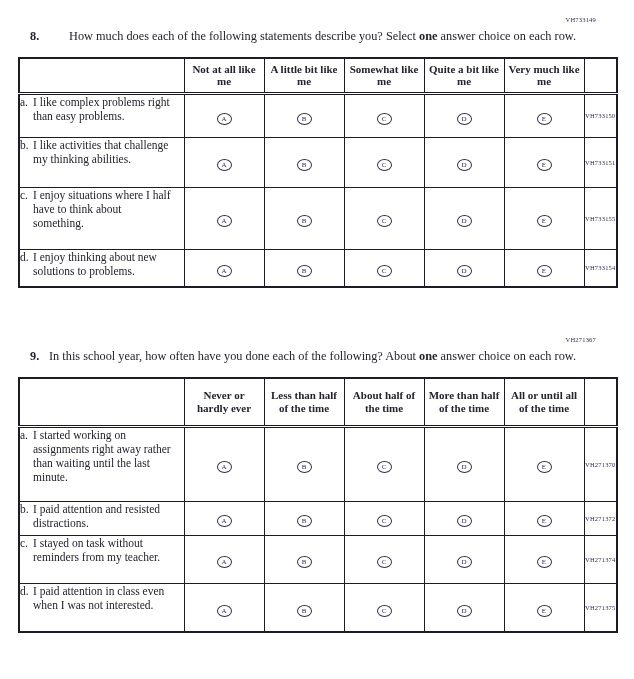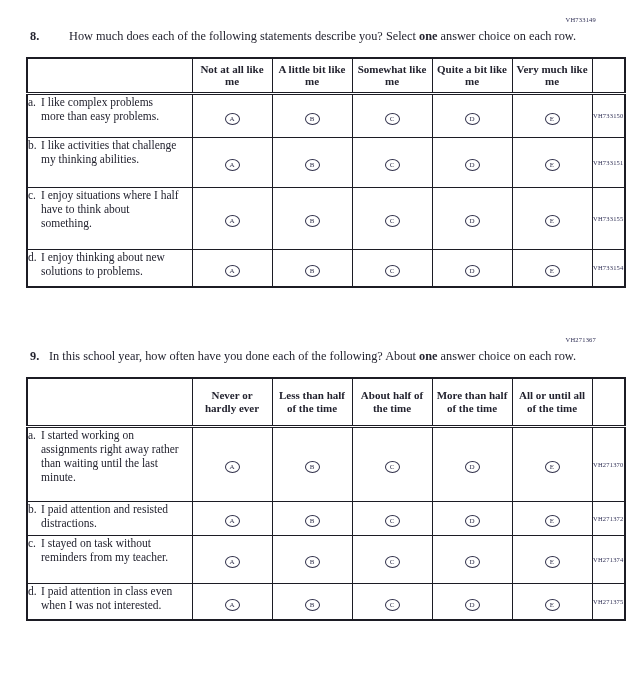--- a/index.html
+++ b/index.html
@@ -26,21 +26,21 @@
     margin: 10px 30px 0 30px;
     display: flex;
     font-size: 12.3px;
     line-height: 1.32;
   }
   .qnum { font-weight: bold; width: 16px; flex: 0 0 16px; }
   .qtext { width: 530px; text-align: right; }
   .qtext b { font-weight: bold; }
 
   table.grid {
-    margin: 13px 0 0 26px;
+    margin: 13px 0 0 18px;
     border-collapse: collapse;
     table-layout: fixed;
     width: 598px;
     border: 2px solid #1c1c24;
   }
   col.c-stmt { width: 165px; }
   col.c-opt  { width: 80px; }
   col.c-code { width: 33px; }
 
   table.grid th, table.grid td {
@@ -112,21 +112,21 @@
           <th>A little bit like me</th>
           <th>Somewhat like me</th>
           <th>Quite a bit like me</th>
           <th>Very much like me</th>
           <th></th>
         </tr>
       </thead>
       <tbody>
         <tr style="height:44px">
           <td class="stmt">
-            <span class="row-letter">a.</span><span class="row-text">I like complex problems more than easy problems.</span>
+            <span class="row-letter">a.</span><span class="row-text">I like complex problems right than easy problems.</span>
           </td>
           <td class="opt"><span class="bubble">A</span></td>
           <td class="opt"><span class="bubble">B</span></td>
           <td class="opt"><span class="bubble">C</span></td>
           <td class="opt"><span class="bubble">D</span></td>
           <td class="opt"><span class="bubble">E</span></td>
           <td class="code">VH733150</td>
         </tr>
         <tr style="height:50px">
           <td class="stmt">
@@ -220,21 +220,21 @@
           <td class="stmt">
             <span class="row-letter">c.</span><span class="row-text">I stayed on task without reminders from my teacher.</span>
           </td>
           <td class="opt"><span class="bubble">A</span></td>
           <td class="opt"><span class="bubble">B</span></td>
           <td class="opt"><span class="bubble">C</span></td>
           <td class="opt"><span class="bubble">D</span></td>
           <td class="opt"><span class="bubble">E</span></td>
           <td class="code">VH271374</td>
         </tr>
-        <tr style="height:37px">
+        <tr style="height:49px">
           <td class="stmt">
             <span class="row-letter">d.</span><span class="row-text">I paid attention in class even when I was not interested.</span>
           </td>
           <td class="opt"><span class="bubble">A</span></td>
           <td class="opt"><span class="bubble">B</span></td>
           <td class="opt"><span class="bubble">C</span></td>
           <td class="opt"><span class="bubble">D</span></td>
           <td class="opt"><span class="bubble">E</span></td>
           <td class="code">VH271375</td>
         </tr>

